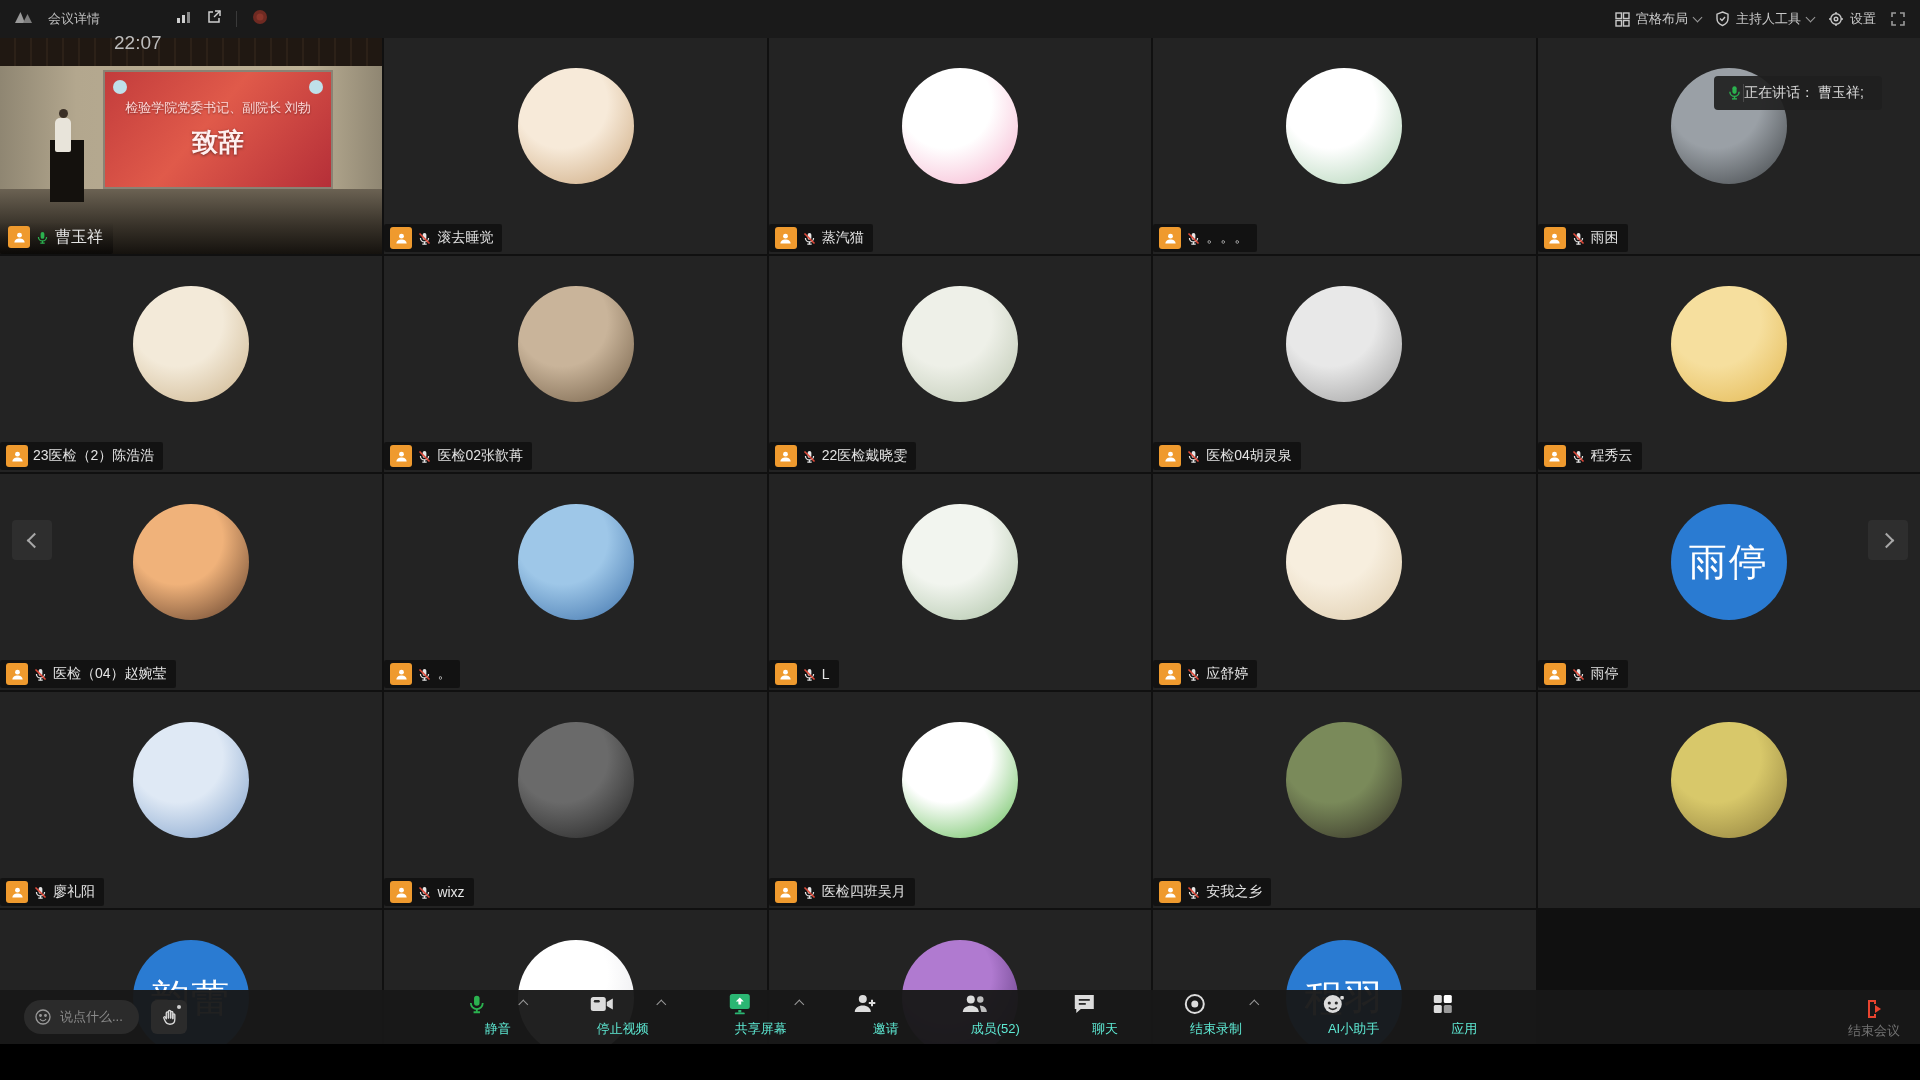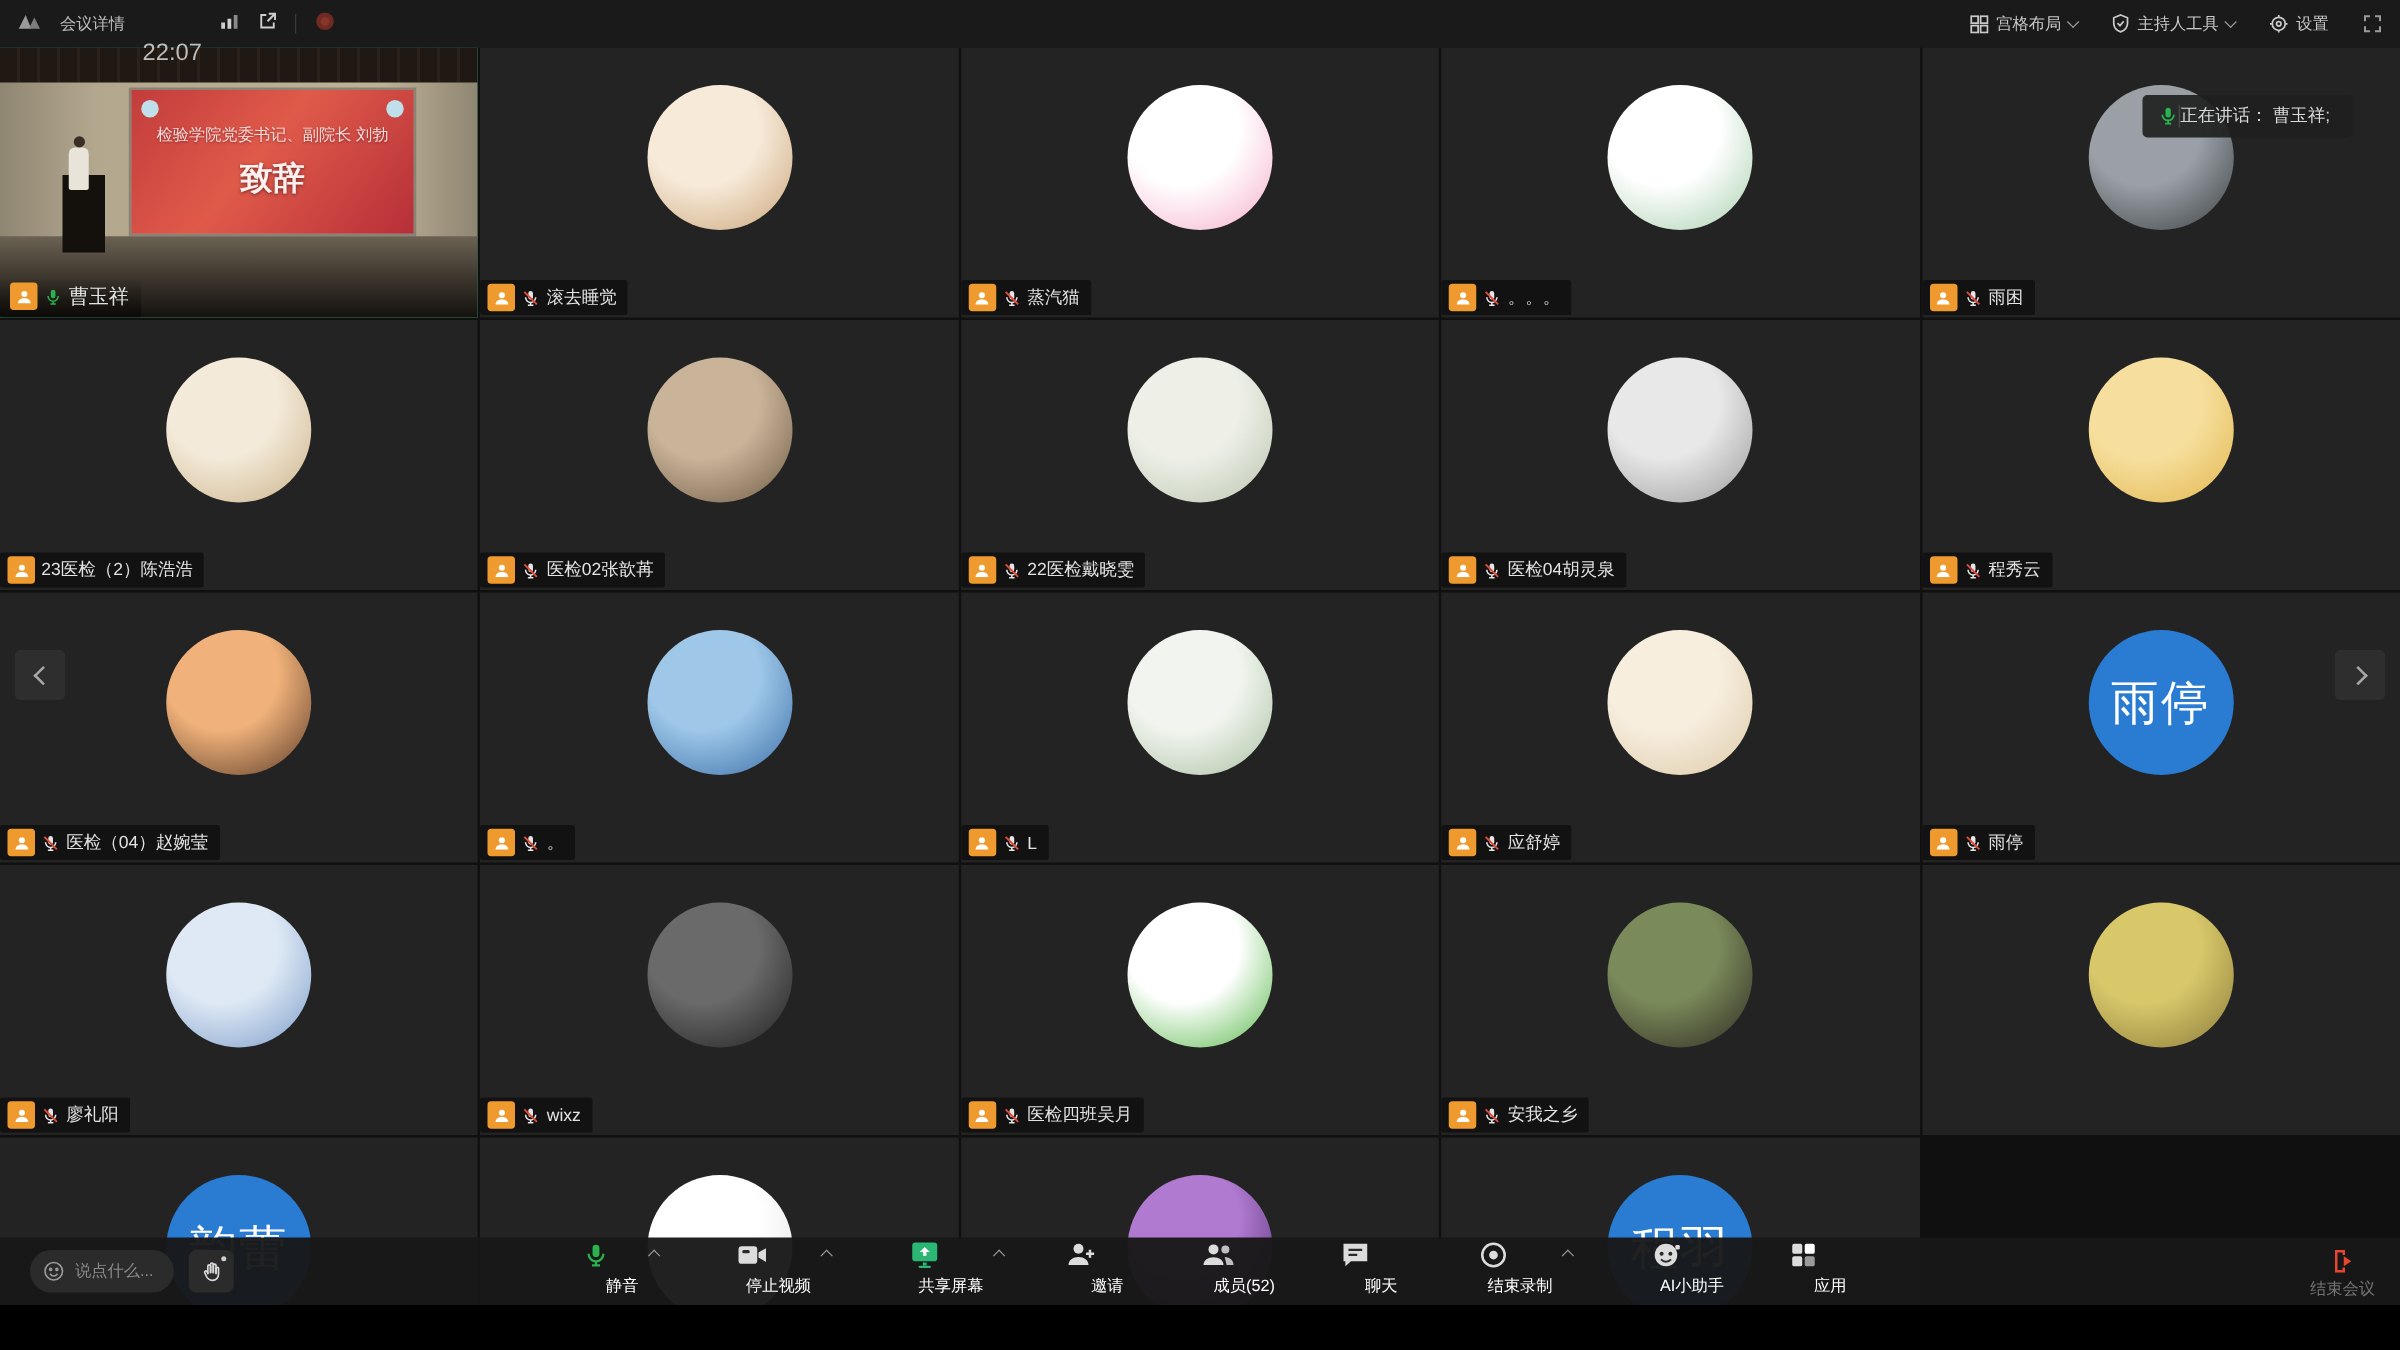--- a/index.html
+++ b/index.html
@@ -4,21 +4,21 @@
 <style>
   * { margin:0; padding:0; box-sizing:border-box; }
   html,body { background:#000; }
   body { font-family:"Liberation Sans","DejaVu Sans",sans-serif; }
   .screen { position:relative; width:1920px; height:1044px; background:#141414; overflow:hidden; }
 
   
   .header { position:absolute; top:0; left:0; right:0; height:38px; background:#1a1a1a;
             display:flex; align-items:center; justify-content:space-between; padding:0 14px; z-index:30; }
   .h-group { display:flex; align-items:center; gap:14px; }
-  .h-item { display:flex; align-items:center; gap:6px; color:#c9c9c9; font-size:13px; cursor:default;margin-left:13px; }
+  .h-item { display:flex; align-items:center; gap:6px; color:#c9c9c9; font-size:13px; cursor:default; }
   .h-title { color:#bdbdbd; font-size:13px; }
   .h-time { color:#bdbdbd; font-size:19px;margin-top:47px; }
   .h-divider { width:1px; height:16px; background:#3a3a3a; }
   .chev-down { width:7px; height:7px; border-right:1.5px solid #9a9a9a; border-bottom:1.5px solid #9a9a9a;
                transform:rotate(45deg); margin-top:-3px; }
 
   
   .grid { position:absolute; top:38px; left:0; width:1920px; height:1088px;
           display:grid; grid-template-columns:repeat(5,1fr); grid-template-rows:repeat(5,216px); gap:2px; background:#101010; }
   .tile { position:relative; background:#232323; overflow:hidden; }
@@ -71,21 +71,21 @@
           display:flex; align-items:center; z-index:50; }
   .composer { position:absolute; left:24px; bottom:10px; display:flex; align-items:center; gap:12px; }
   .say-pill { display:flex; align-items:center; gap:8px; background:#2b2b2b; border-radius:17px; height:34px; padding:0 16px 0 10px; cursor:text; }
   .say-pill .ph { color:#8a8a8a; font-size:13px; }
   .hand-btn { width:36px; height:34px; background:#2b2b2b; border-radius:6px; display:flex; align-items:center; justify-content:center; cursor:pointer; position:relative; }
   .hand-btn::after { content:""; position:absolute; top:5px; right:6px; width:4px; height:4px; border-radius:50%; background:#cfcfcf; }
 
   .toolbar { position:absolute; left:50%; transform:translateX(-50%); bottom:2px; display:flex; align-items:flex-end; gap:30px; }
   .tb-item { display:flex; flex-direction:column; align-items:center; gap:3px; cursor:pointer; position:relative; padding-bottom:4px; }
   .tb-item .icon-wrap { height:26px; display:flex; align-items:center; }
-  .tb-label { color:#ffffff; font-size:13px; white-space:nowrap;padding-left:42px; }
+  .tb-label { color:#5eead4; font-size:13px; white-space:nowrap;padding-left:42px; }
   .tb-chev { position:absolute; right:-16px; top:10px; width:7px; height:7px; border-left:1.5px solid #9a9a9a; border-top:1.5px solid #9a9a9a; transform:rotate(45deg); }
   .tb-item.haschev { margin-right:14px; }
 
   .end-meeting { position:absolute; right:20px; bottom:4px; display:flex; flex-direction:column; align-items:center; gap:2px; cursor:pointer; }
   .end-meeting .elabel { color:#737373; font-size:13px; }
 </style>
 </head>
 <body>
 
 <div class="screen">

